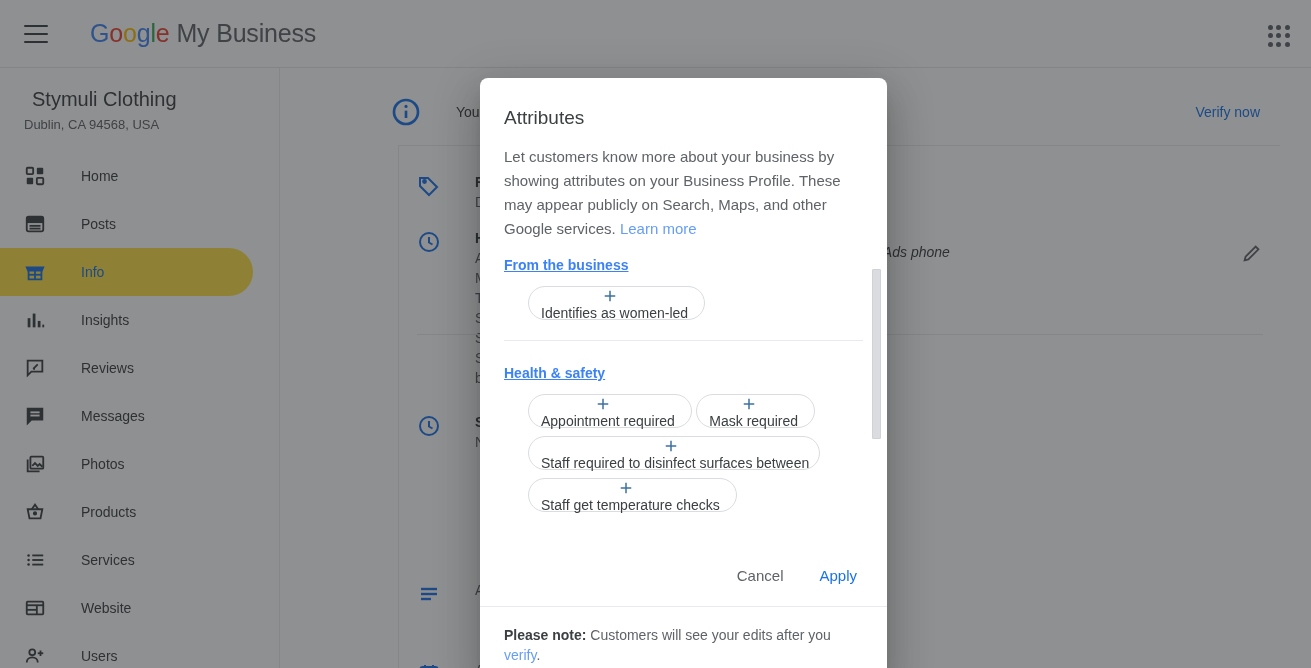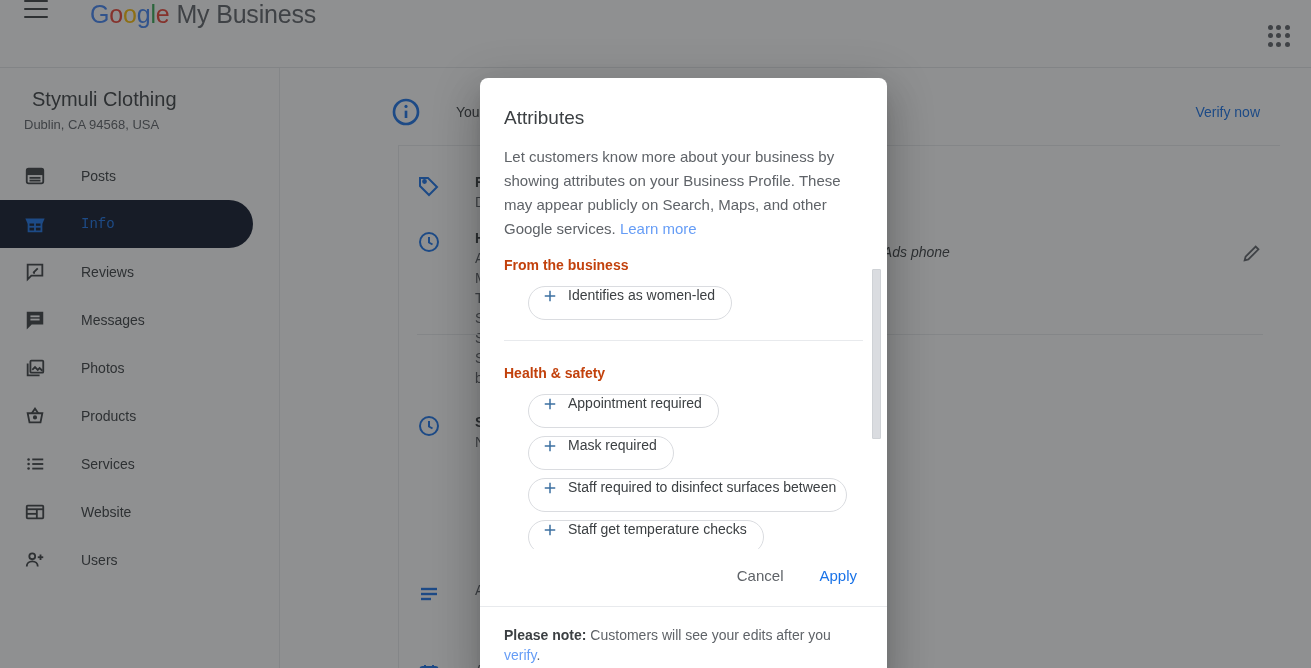--- a/index.html
+++ b/index.html
@@ -26,21 +26,21 @@
     background: #ffffff;
   }
 
   .topbar {
     position: absolute;
     top: 0; left: 0;
     width: 1311px; height: 68px;
     background: #ffffff;
     border-bottom: 1px solid #e4e6e8;
     display: flex;
-    align-items: flex-start;
+    align-items: center;
   }
 
   .hamburger {
     width: 24px; height: 18px;
     margin-left: 24px;
     display: flex;
     flex-direction: column;
     justify-content: space-between;
     cursor: pointer;
   }
@@ -111,21 +111,21 @@
   .nav-item {
     position: relative;
     height: 48px;
     display: flex;
     align-items: center;
     padding-left: 22px;
     cursor: pointer;
     border-radius: 0 24px 24px 0;
     margin-right: 26px;
   }
-  .nav-item.active { background: #0f172a; font-family: Liberation Mono, monospace; }
+  .nav-item.active { background: #fde047; }
   .nav-ico {
     width: 26px; height: 26px;
     display: flex; align-items: center; justify-content: center;
     color: #3c4043;
     flex: 0 0 26px;
   }
   .nav-item.active .nav-ico { color: #1a73e8; }
   .nav-label {
     margin-left: 33px;
     font-size: 14px;
@@ -258,38 +258,41 @@
     position: relative;
     flex: 1 1 auto;
     overflow: hidden;
     padding: 14px 24px 0 24px;
     min-height: 0;
   }
 
   .group-title {
     font-size: 14px;
     font-weight: 700;
-    color: #c2410c;
+    color: #3b82f6;
     line-height: 20px;
     margin-bottom: 11px;
+    text-decoration: underline;
   }
   .group-title.spaced { margin-top: 22px; }
 
   .chips { padding-left: 24px; }
 
   .chip {
     display: inline-flex;
+    align-items: center;
     height: 34px;
     border: 1px solid #dadce0;
     border-radius: 17px;
     background: #ffffff;
     padding: 0 16px 8px 12px;
     margin-bottom: 8px;
     cursor: pointer;
     max-width: 100%;
+    flex-direction: column;
   }
   .chip-plus {
     width: 18px; height: 18px;
     flex: 0 0 18px;
     color: #3b6fa0;
     margin-right: 9px;
   }
   .chip-label {
     font-size: 14px;
     color: #3c4043;
@@ -380,20 +383,31 @@
           <span></span>
       </div>
     </div>
 
     <div class="sidebar">
       <div class="biz-name">Stymuli Clothing</div>
       <div class="biz-addr">Dublin, CA 94568, USA</div>
 
       <div class="nav">
 
+        <div class="nav-item">
+          <span class="nav-ico">
+            <svg width="22" height="22" viewBox="0 0 24 24" fill="currentColor">
+                <rect x="3" y="3" width="7" height="7" rx="1" fill="none" stroke="currentColor" stroke-width="2"></rect>
+                <rect x="14" y="3" width="7" height="7" rx="1"></rect>
+                <rect x="3" y="14" width="7" height="7" rx="1"></rect>
+                <rect x="14" y="14" width="7" height="7" rx="1" fill="none" stroke="currentColor" stroke-width="2"></rect>
+              </svg>
+          </span>
+          <span class="nav-label">Home</span>
+        </div>
 
         <div class="nav-item">
           <span class="nav-ico">
             <svg width="22" height="22" viewBox="0 0 24 24" fill="none" stroke="currentColor" stroke-width="2">
                 <rect x="3" y="4" width="18" height="16" rx="2"></rect>
                 <rect x="3" y="4" width="18" height="7" fill="currentColor" stroke="none"></rect>
                 <line x1="6" y1="14" x2="18" y2="14"></line>
                 <line x1="6" y1="17" x2="18" y2="17"></line>
               </svg>
           </span>
@@ -405,20 +419,31 @@
             <svg width="22" height="22" viewBox="0 0 24 24" fill="none" stroke="currentColor" stroke-width="2">
                 <path d="M3 7h18l-1.5 3.5H4.5L3 7z" fill="currentColor"></path>
                 <path d="M5 11v9h14v-9"></path>
                 <line x1="12" y1="11" x2="12" y2="20"></line>
                 <line x1="5" y1="15" x2="19" y2="15"></line>
               </svg>
           </span>
           <span class="nav-label">Info</span>
         </div>
 
+        <div class="nav-item">
+          <span class="nav-ico">
+            <svg width="22" height="22" viewBox="0 0 24 24" fill="currentColor">
+                <rect x="4" y="10" width="3" height="10"></rect>
+                <rect x="9.5" y="5" width="3" height="15"></rect>
+                <rect x="15" y="13" width="3" height="7"></rect>
+                <rect x="20" y="17" width="2" height="3"></rect>
+              </svg>
+          </span>
+          <span class="nav-label">Insights</span>
+        </div>
 
         <div class="nav-item">
           <span class="nav-ico">
             <svg width="22" height="22" viewBox="0 0 24 24" fill="none" stroke="currentColor" stroke-width="2">
                 <path d="M4 4h16v12H8l-4 4V4z"></path>
                 <path d="M15 8l-5 5M10 13h2"></path>
               </svg>
           </span>
           <span class="nav-label">Reviews</span>
         </div>

